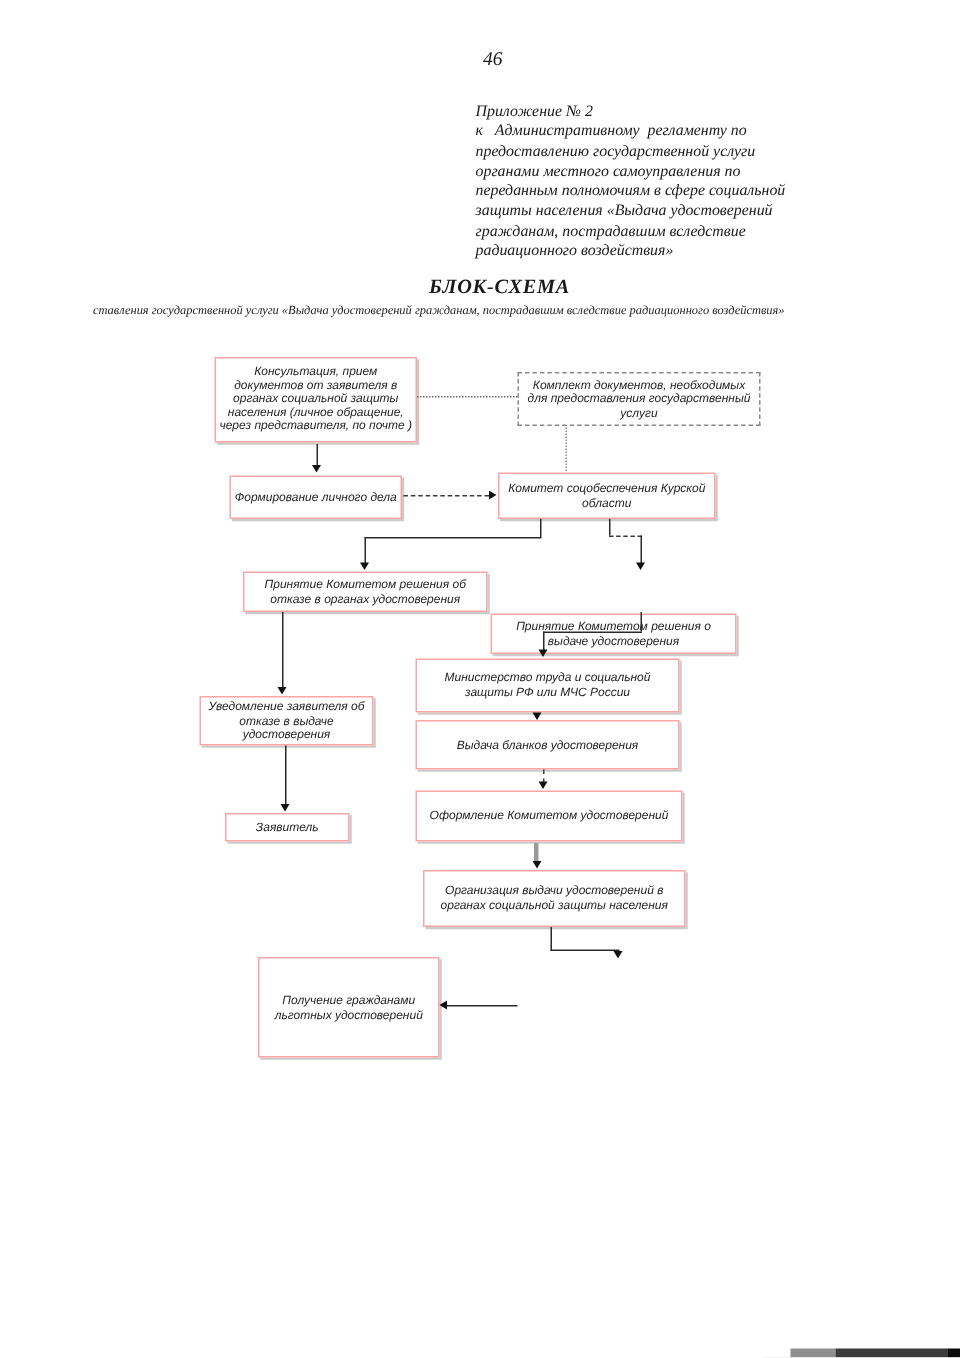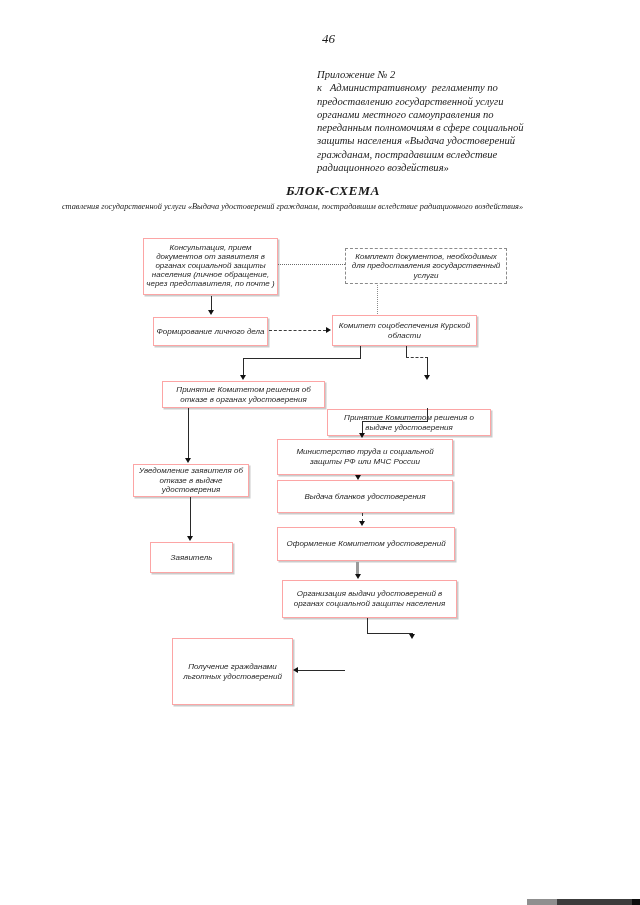--- a/index.html
+++ b/index.html
@@ -26,21 +26,21 @@
 
   #b1 {left:143px;top:238px;width:135px;height:57px;line-height:8.9px;}
   #b2 {left:345px;top:248px;width:162px;height:36px;}
   #b3 {left:153px;top:317px;width:115px;height:29px;}
   #b4 {left:332px;top:315px;width:145px;height:31px;}
   #b5 {left:162px;top:381px;width:163px;height:27px;}
   #b6 {left:327px;top:381px;width:164px;height:27px;margin-top:28px;}
   #b7 {left:133px;top:464px;width:116px;height:33px;}
   #b8 {left:277px;top:439px;width:176px;height:36px;}
   #b9 {left:277px;top:480px;width:176px;height:33px;}
-  #b10{left:150px;top:542px;width:83px;height:31px;}
+  #b10{left:150px;top:542px;width:83px;height:19px;}
   #b11{left:277px;top:527px;width:178px;height:34px;}
   #b12{left:282px;top:580px;width:175px;height:38px;}
   #b13{left:172px;top:638px;width:121px;height:67px;}
   #b14{left:345px;top:640px;width:136px;height:63px;}
 
   
   .ln{position:absolute;background:#2a2a2a;}
   .ln.h{height:1px;}
   .ln.v{width:1px;}
   .ln.dash-h{background:none;border-top:1px dashed #3a3a3a;height:0;}

